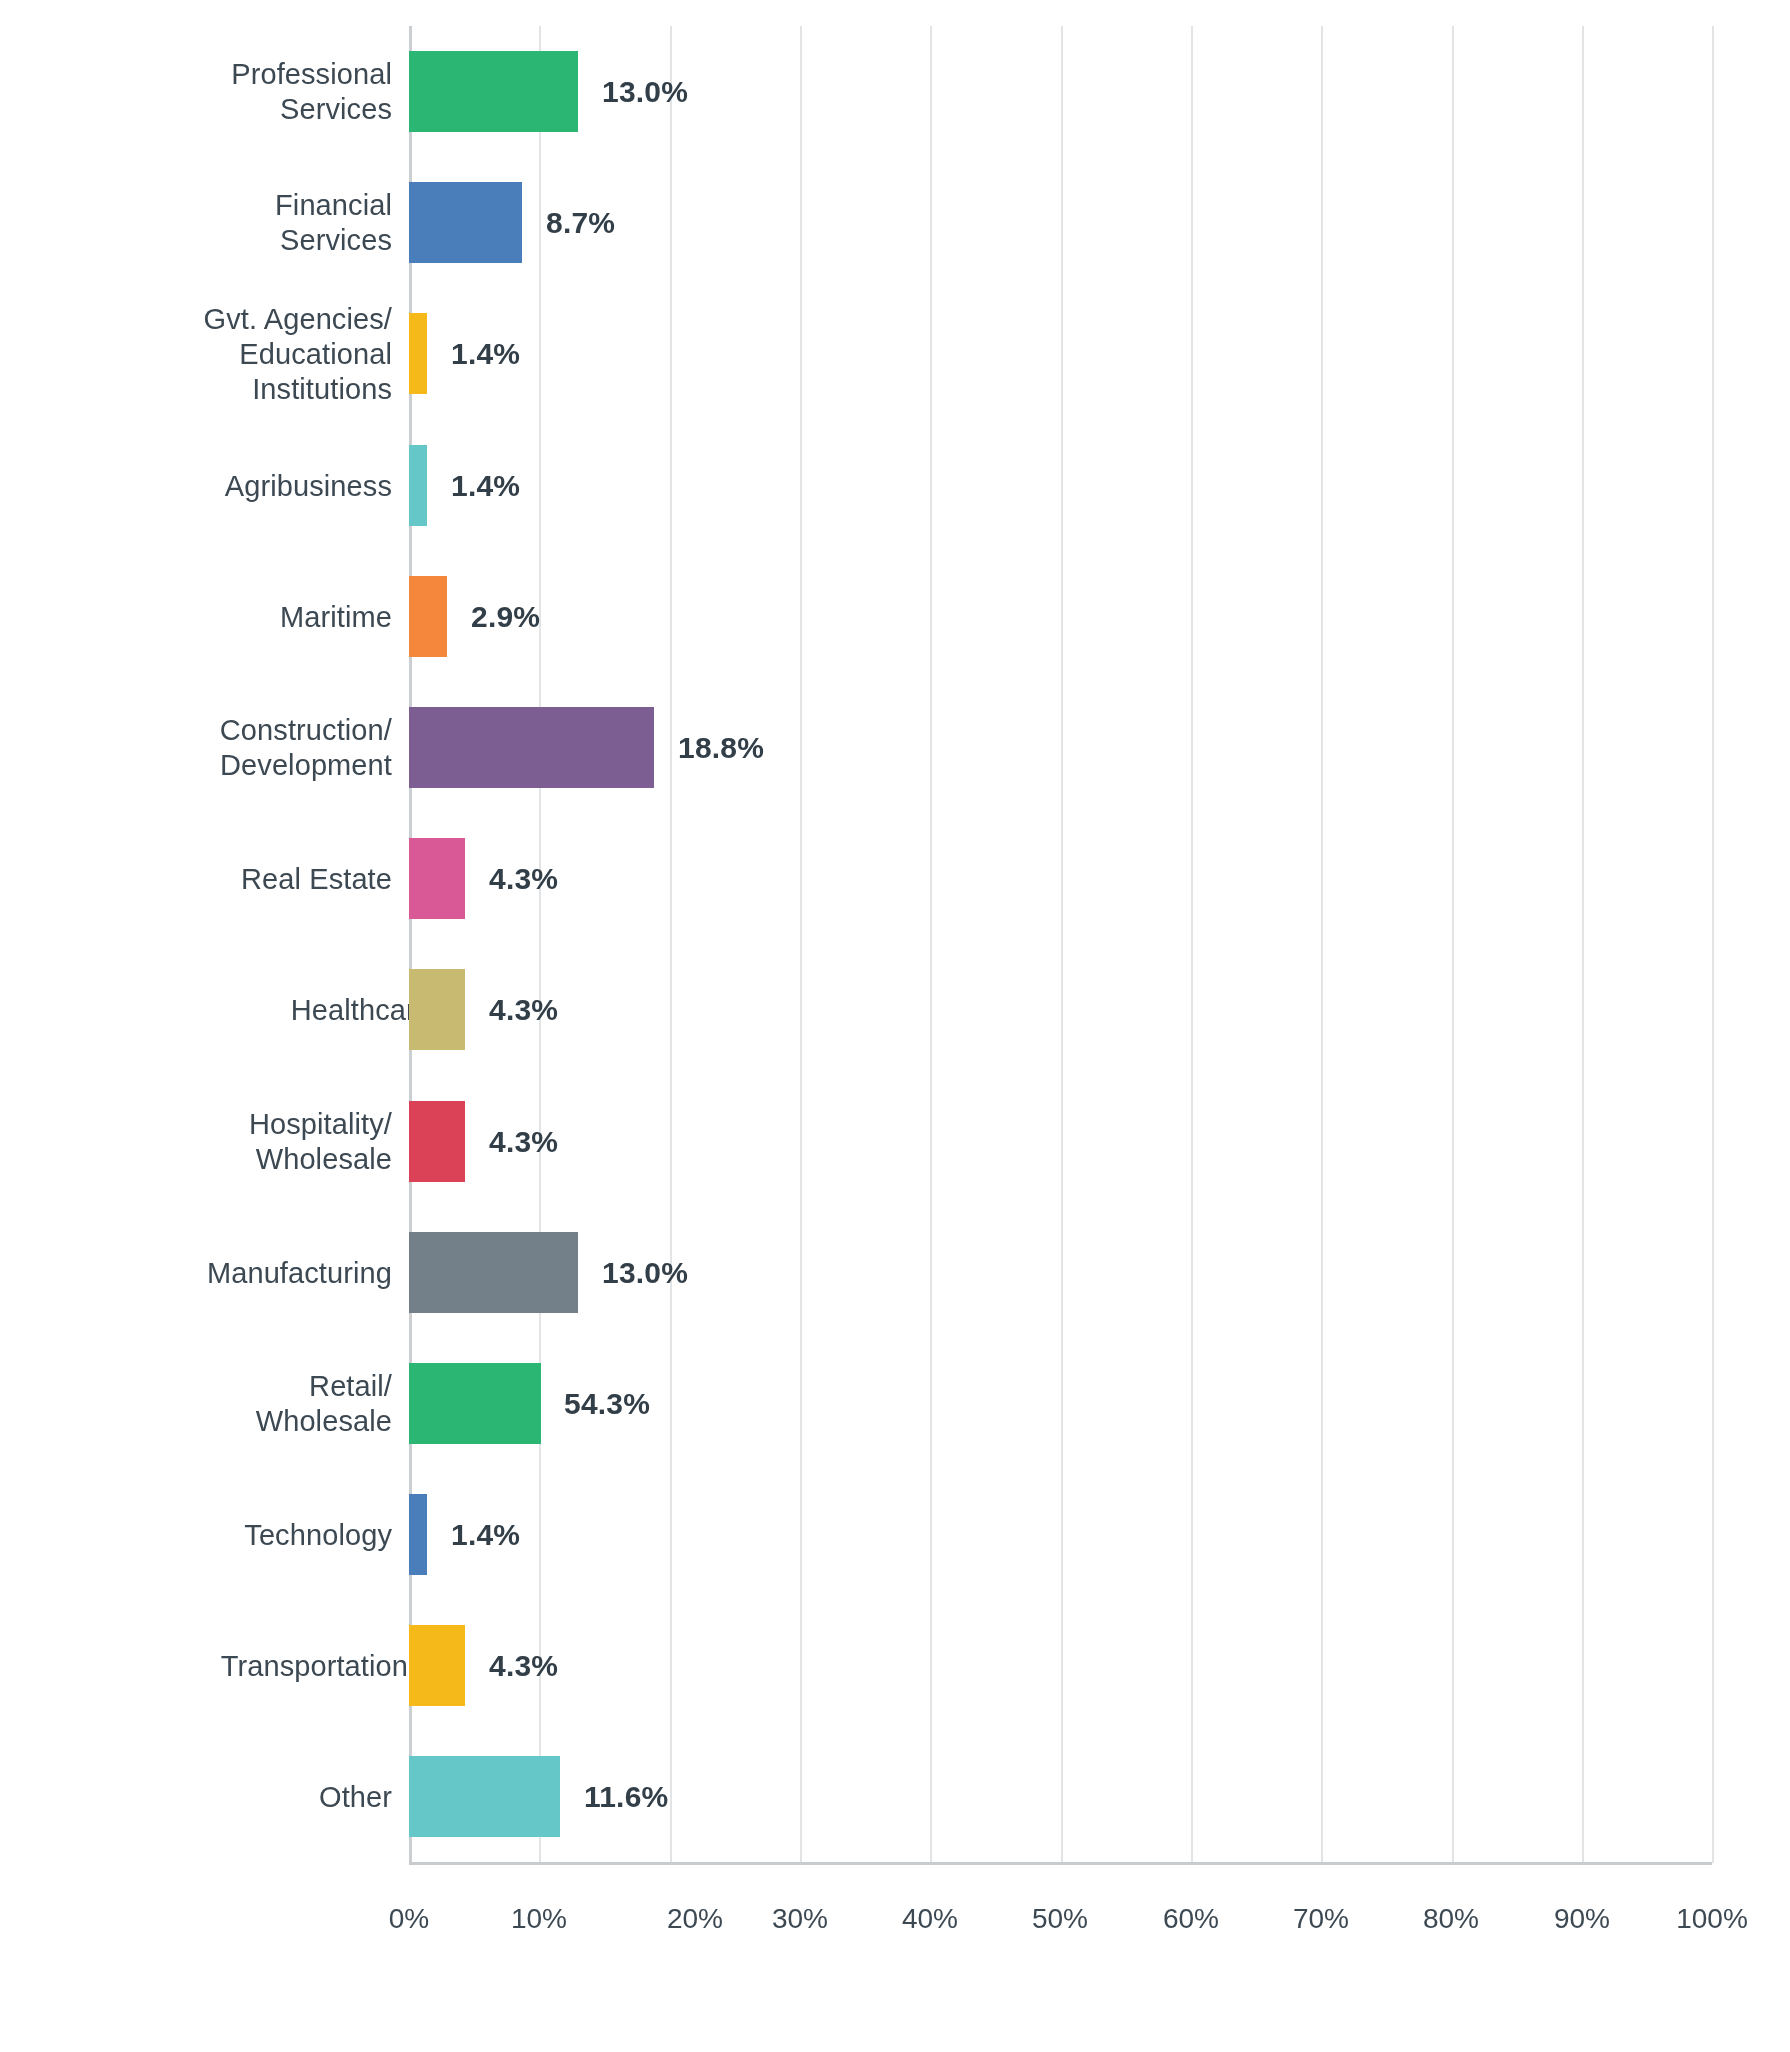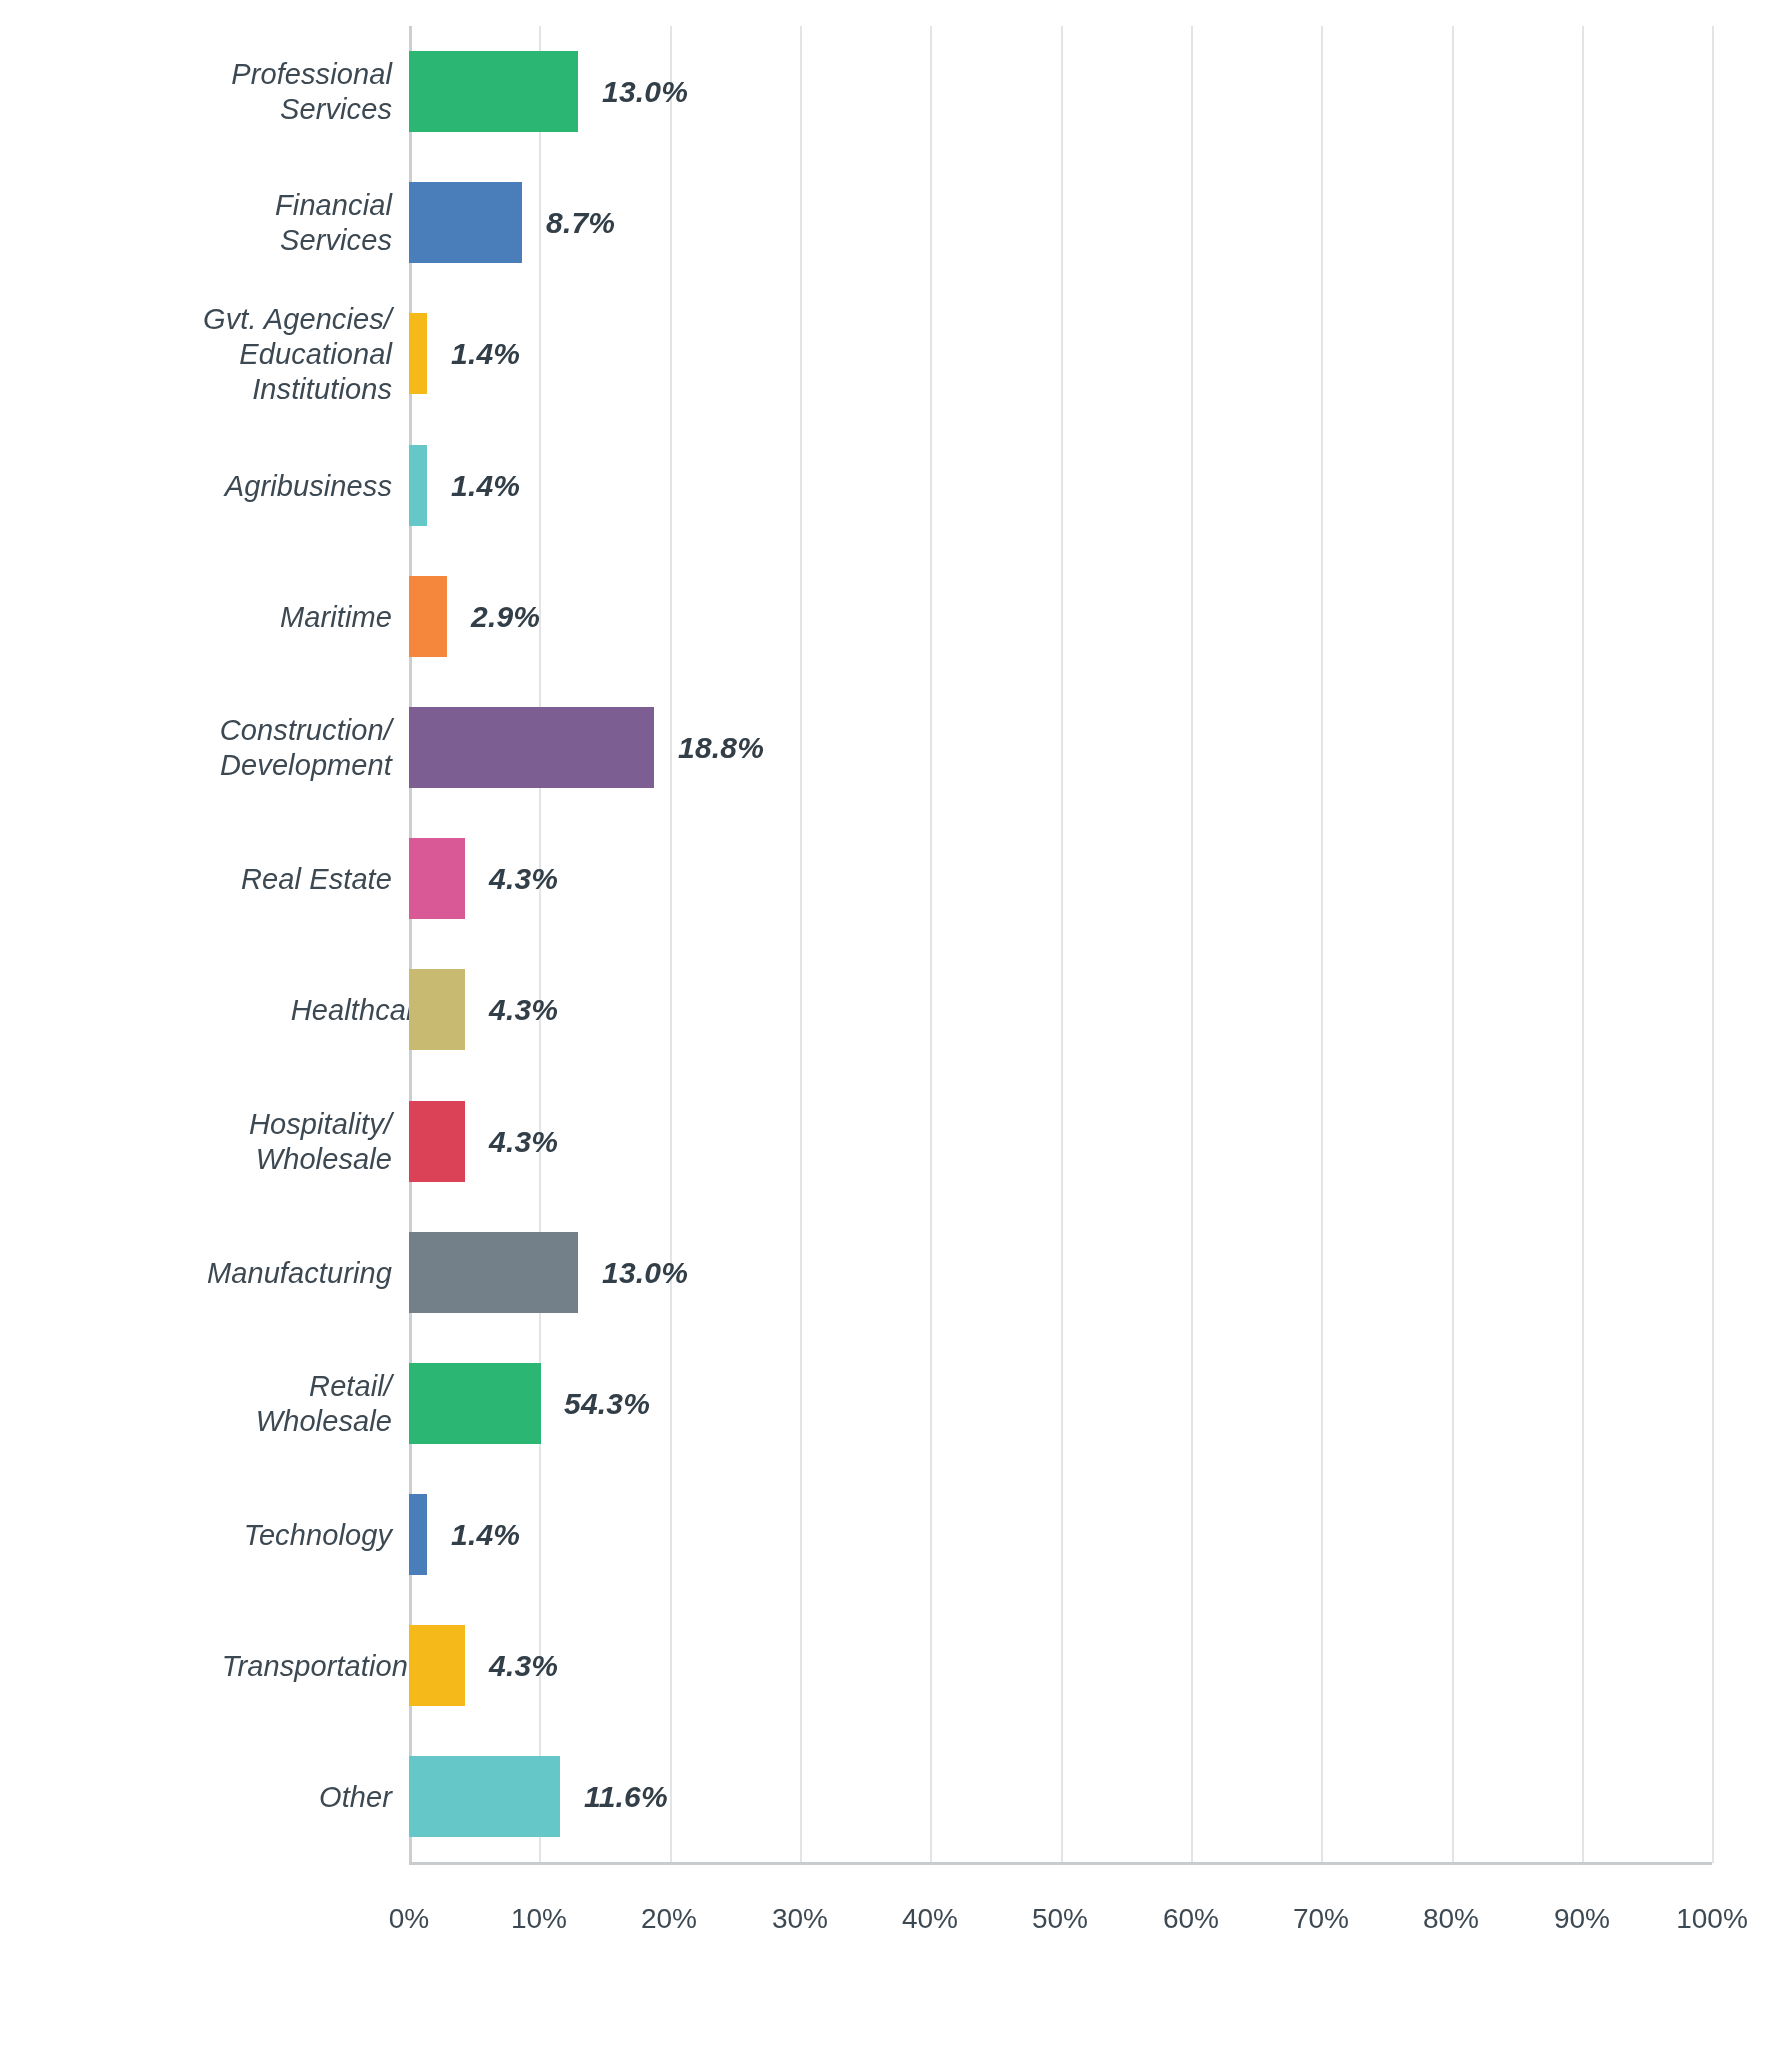--- a/index.html
+++ b/index.html
@@ -53,21 +53,20 @@
     top:26px;
     width:1790px;
     height:1837px;
   }
   .row{
     position:absolute;
     left:0;
     width:1790px;
     display:flex;
     align-items:center;
-    font-style:italic;
   }
   .cat-label{
     position:absolute;
     left:0;
     width:392px;
     text-align:right;
     font-size:29px;
     line-height:35px;
     color:#3C4852;
     font-weight:400;
@@ -201,21 +200,21 @@
       <div class="row" style="top: 1705px; height: 131px;">
         <div class="cat-label" style="top: 50%; transform: translateY(-50%);">Other</div>
         <div class="bar" style="position: absolute; left: 409px; top: 25px; width: 151px; height: 81px; background: rgb(101, 199, 200);"></div>
         <div class="value-label" style="left: 584px; top: 50%; transform: translateY(-50%);">11.6%</div>
       </div>
     </div>
 
   <div class="xaxis" id="xaxis">
       <div class="xtick" style="left: 409px; top: 0px;">0%</div>
       <div class="xtick" style="left: 539px; top: 0px;">10%</div>
-      <div class="xtick" style="left: 669px; top: 0px;">20%</div>
+      <div class="xtick" style="left: 695px; top: 0px;">20%</div>
       <div class="xtick" style="left: 800px; top: 0px;">30%</div>
       <div class="xtick" style="left: 930px; top: 0px;">40%</div>
       <div class="xtick" style="left: 1060px; top: 0px;">50%</div>
       <div class="xtick" style="left: 1191px; top: 0px;">60%</div>
       <div class="xtick" style="left: 1321px; top: 0px;">70%</div>
       <div class="xtick" style="left: 1451px; top: 0px;">80%</div>
       <div class="xtick" style="left: 1582px; top: 0px;">90%</div>
       <div class="xtick" style="left: 1712px; top: 0px;">100%</div>
     </div>
 

